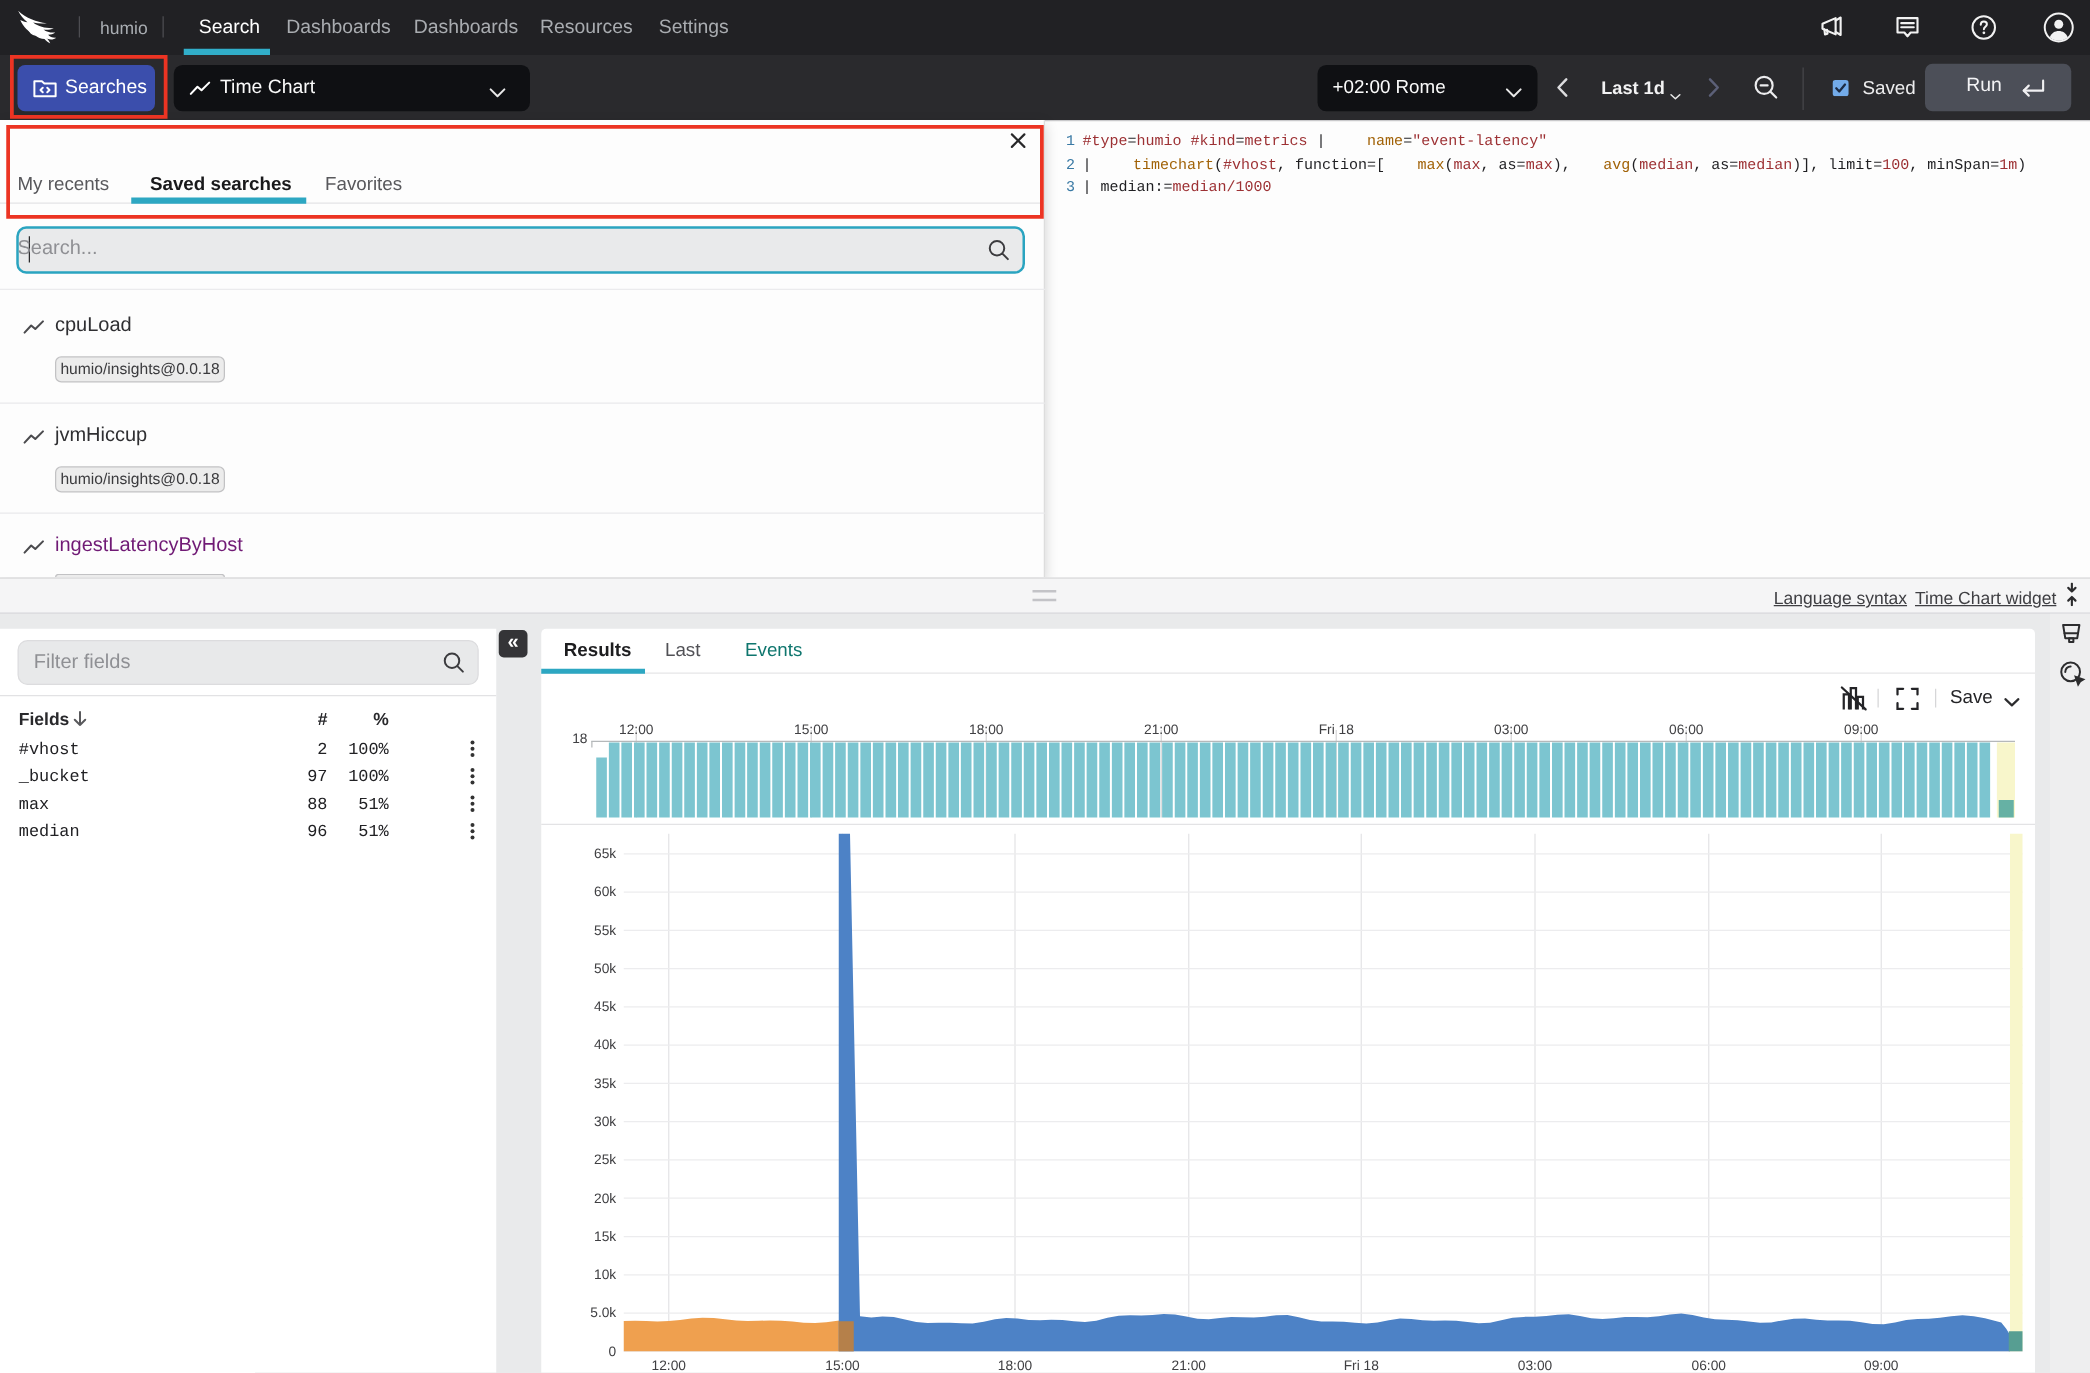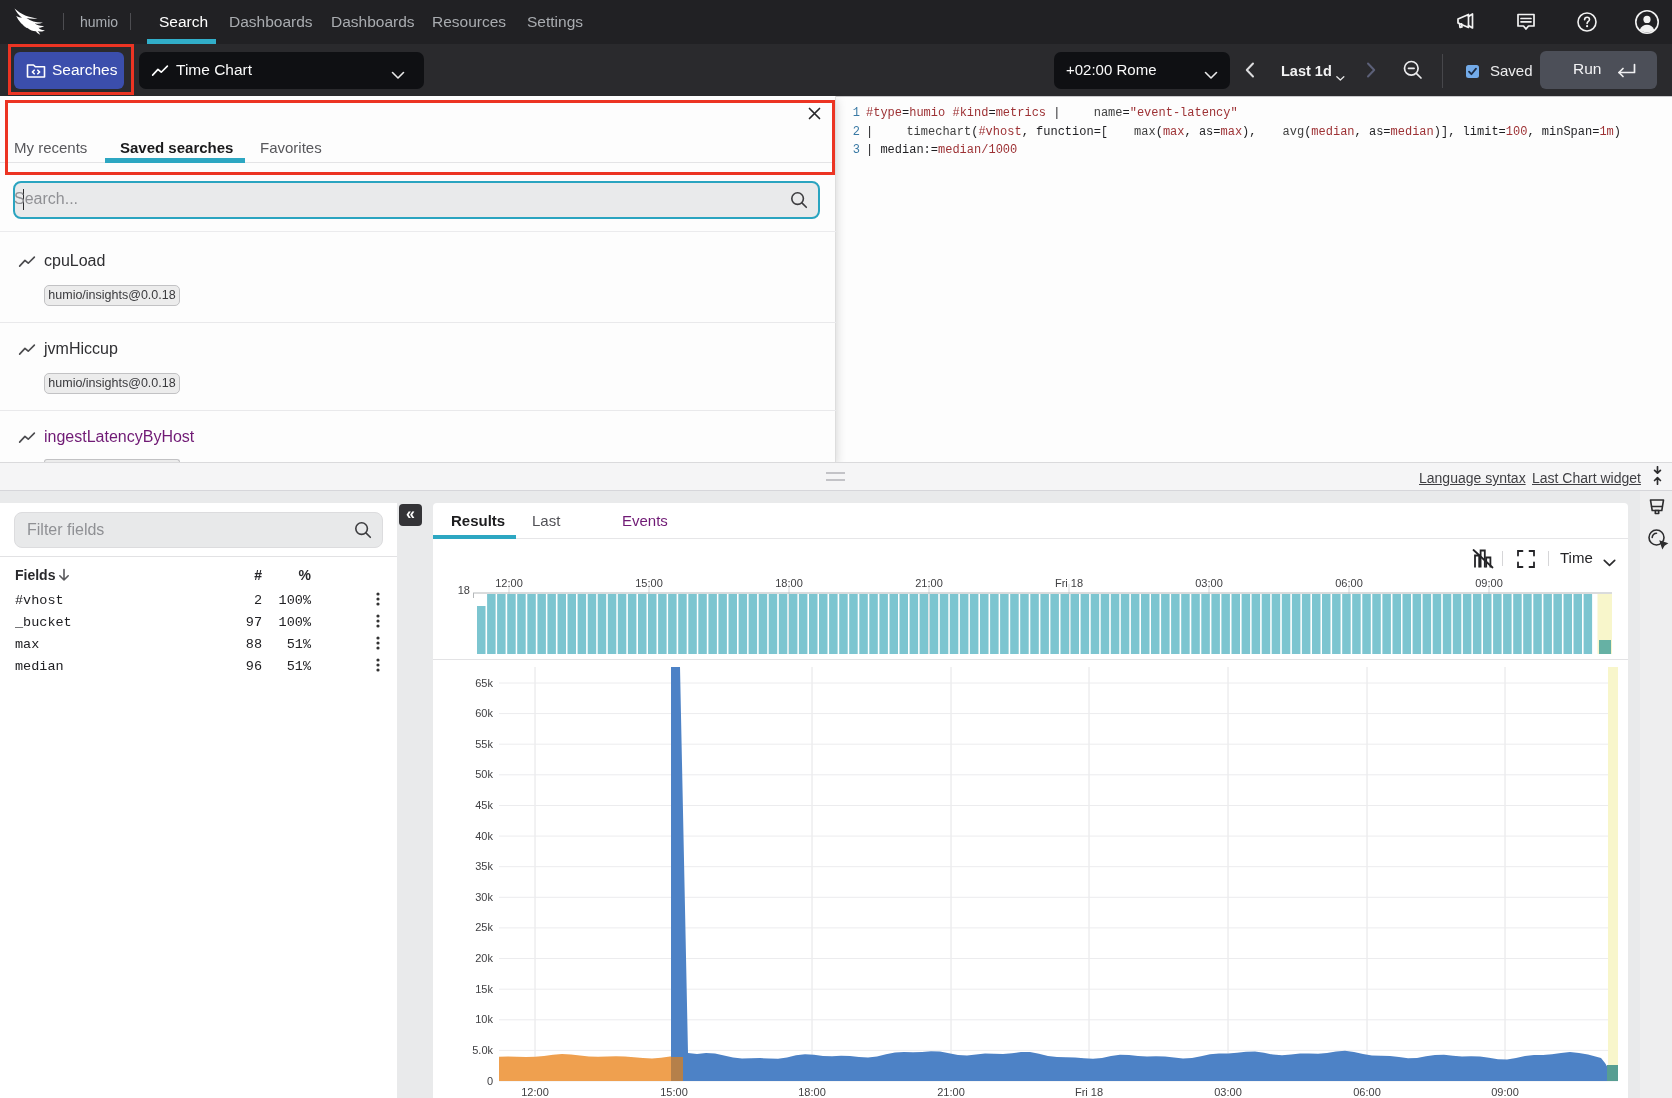--- a/index.html
+++ b/index.html
@@ -1,19 +1,19 @@
 <!DOCTYPE html>
 <html><head><meta charset="utf-8">
 <style>
 * { margin:0; padding:0; box-sizing:border-box; }
 html,body { width:1672px; height:1098px; overflow:hidden; background:#e9eaeb;
   font-family:"Liberation Sans",sans-serif; }
 .abs { position:absolute; }
 .mono { font-family:"Liberation Mono",monospace; }
-.k { color:#1f1f22; } .r { color:#9d3134; } .b { color:#404040;padding-left:26px; }
+.k { color:#1f1f22; } .r { color:#9d3134; } .b { color:#a16207;padding-left:26px; }
 </style></head>
 <body>
 
 <div class="abs" style="left:0;top:0;width:1672px;height:44px;background:#212124;"></div>
 <div class="abs" style="left:13px;top:7px;"><svg width="36" height="28" viewBox="0 0 36 28">
 <g fill="#fff">
 <path d="M1.5,1.5 C8,7.5 16,10.5 24.5,11.5 C21,12 17,11.8 13.5,11 C18,14.5 24,15.8 30,15.5 C27.5,16.6 24.6,17 21.8,16.6 C24.2,18.6 27.6,19.3 31.2,19 C29.6,20.2 27.6,20.8 25.5,20.8 C26.8,22.6 29.2,23.4 32,23.2 C30,24.8 27.2,25 24.8,24 C21.2,24.6 17.5,23.6 15,21.2 C10,18.6 5.5,14.5 3.2,9 C5,10 7,10.6 9,10.8 C5.8,8.2 3.2,5.1 1.5,1.5 Z"></path>
 <path d="M24.8,24 C26,25.4 26.8,26.8 27.2,27.8 C25.4,26.8 23.8,25.6 22.6,24.2 Z"></path>
 <path d="M9.5,16.5 C11.5,18.8 14,20.4 16.8,21.3 C13.6,21.6 10.8,19.9 9.5,16.5 Z"></path>
 </g>
@@ -139,21 +139,21 @@
 <div class="abs" style="left:44px;top:428px;font-size:16px;color:#701a75;">ingestLatencyByHost</div>
 <div class="abs" style="left:44px;top:459px;width:136px;height:3px;background:#ececec;border:1px solid #c2c2c4;border-bottom:none;border-radius:5px 5px 0 0;"></div>
 
 <div class="abs" style="left:8px;top:44px;width:126px;height:51px;border:3.5px solid #ec3423;"></div>
 <div class="abs" style="left:5px;top:100px;width:830px;height:75px;border:3.5px solid #ec3423;"></div>
 
 <div class="abs" style="left:0;top:462px;width:1672px;height:29px;background:#f5f5f6;border-top:1px solid #dadadc;border-bottom:1px solid #d6d6da;"></div>
 <div class="abs" style="left:826px;top:472px;width:19px;height:1.5px;background:#c3c3c7;"></div>
 <div class="abs" style="left:826px;top:479px;width:19px;height:1.5px;background:#c3c3c7;"></div>
 <div class="abs" style="left:1419px;top:470px;font-size:14px;color:#3f3f43;text-decoration:underline;">Language syntax</div>
-<div class="abs" style="left:1532px;top:470px;font-size:14px;color:#3f3f43;text-decoration:underline;">Last Chart widget</div>
+<div class="abs" style="left:1532px;top:470px;font-size:14px;color:#3f3f43;text-decoration:underline;">Time Chart widget</div>
 
 <div class="abs" style="left:1640px;top:491px;width:32px;height:607px;background:#eeeeef;"></div>
 <div class="abs" style="left:1650px;top:466px;"><svg width="15" height="19" viewBox="0 0 15 19" fill="none" stroke="#2c2c2e" stroke-width="1.7" stroke-linecap="round" stroke-linejoin="round">
       <path d="M7.5 0.8 V7.2 M7.5 7.2 L4.6 4.3 M7.5 7.2 L10.4 4.3"></path>
       <path d="M7.5 18.2 V11.6 M7.5 11.6 L4.6 14.5 M7.5 11.6 L10.4 14.5"></path>
     </svg></div>
 <div class="abs" style="left:1647px;top:497px;"><svg width="20" height="20" viewBox="0 0 20 20" fill="none" stroke="#2c2c2e" stroke-width="1.6" stroke-linejoin="round" stroke-linecap="round">
       <path d="M3.5 3 H16.5 L14.8 13.5 H5.2 Z"></path>
       <path d="M4.6 9.5 H15.3"></path>
       <path d="M8.3 16.5 H11.7 V13.5 H8.3 Z"></path>
@@ -202,36 +202,36 @@
       <circle cx="2" cy="2" r="1.6" fill="#333"></circle>
       <circle cx="2" cy="7" r="1.6" fill="#333"></circle>
       <circle cx="2" cy="12" r="1.6" fill="#333"></circle>
     </svg></div>
 
 <div class="abs" style="left:399px;top:504px;width:23px;height:22px;background:#343437;border-radius:4px;color:#fff;font-size:16px;font-weight:bold;text-align:center;line-height:20px;">«</div>
 
 <div class="abs" style="left:433px;top:503px;width:1195px;height:595px;background:#fff;border-radius:4px 4px 0 0;"></div>
 <div class="abs" style="left:451px;top:512px;font-size:15px;color:#1d1d1f;font-weight:700;">Results</div>
 <div class="abs" style="left:532px;top:512px;font-size:15px;color:#515156;">Last</div>
-<div class="abs" style="left:596px;top:512px;font-size:15px;color:#701a75;margin-left:26px;">Events</div>
+<div class="abs" style="left:596px;top:512px;font-size:15px;color:#0f766e;">Events</div>
 <div class="abs" style="left:433px;top:538px;width:1195px;height:1px;background:#e6e6e8;"></div>
 <div class="abs" style="left:433px;top:535px;width:83px;height:4px;background:#2da7c2;"></div>
 
 <div class="abs" style="left:1472px;top:548px;"><svg width="22" height="21" viewBox="0 0 22 21" fill="none" stroke="#242427" stroke-width="1.8" stroke-linejoin="miter">
       <path d="M3 19.5 V7.5 H7.2 V19.5"></path>
       <path d="M8.6 19.5 V2.5 H12.8 V19.5"></path>
       <path d="M14.2 19.5 V9.5 H18.4 V19.5"></path>
       <path d="M1.5 2 L20.5 19.5" stroke-linecap="round"></path>
     </svg></div>
 <div class="abs" style="left:1502px;top:551px;width:1px;height:15px;background:#d6d6d8;"></div>
 <div class="abs" style="left:1516px;top:549px;"><svg width="20" height="20" viewBox="0 0 20 20" fill="none" stroke="#242427" stroke-width="1.8" stroke-linecap="round">
       <path d="M2 6.5 V2 H6.5 M13.5 2 H18 V6.5 M18 13.5 V18 H13.5 M6.5 18 H2 V13.5"></path>
     </svg></div>
 <div class="abs" style="left:1548px;top:551px;width:1px;height:15px;background:#d6d6d8;"></div>
-<div class="abs" style="left:1560px;top:549px;font-size:15px;color:#242427;">Time</div>
+<div class="abs" style="left:1560px;top:549px;font-size:15px;color:#242427;">Save</div>
 <div class="abs" style="left:1603px;top:553px;"><svg width="13" height="8" viewBox="0 0 13 8" fill="none" stroke="#2c2c2e" stroke-width="1.7" stroke-linecap="round" stroke-linejoin="round">
       <path d="M1.3 1.3 L6.5 6.3 L11.7 1.3"></path>
     </svg></div>
 
 <div class="abs" style="left:433px;top:659px;width:1195px;height:1px;background:#e3e3e5;"></div>
 
 <svg class="abs" style="left:0;top:0" width="1672" height="1098" viewBox="0 0 1672 1098">
 <style>.axl{font-family:"Liberation Sans",sans-serif;font-size:11px;fill:#404043}</style>
 
 <line x1="509" y1="584" x2="509" y2="654" stroke="#d7d7d9" stroke-width="1"></line>

